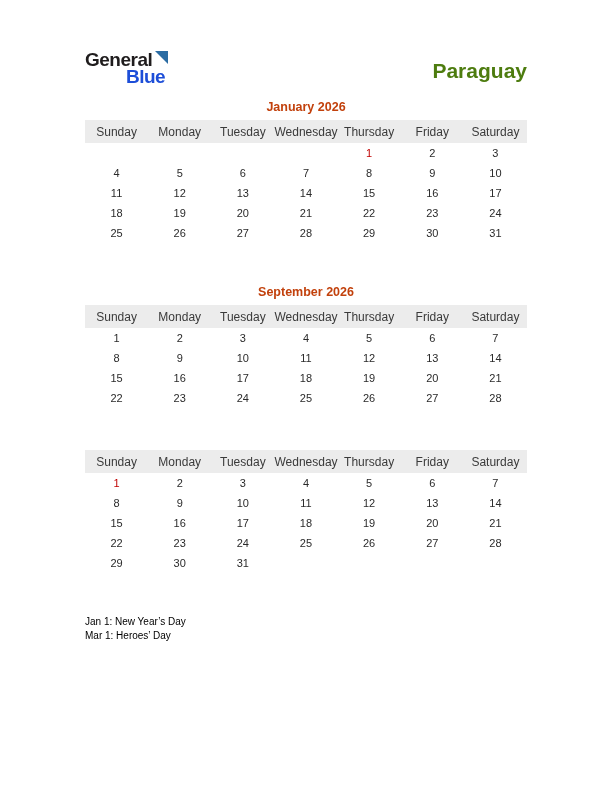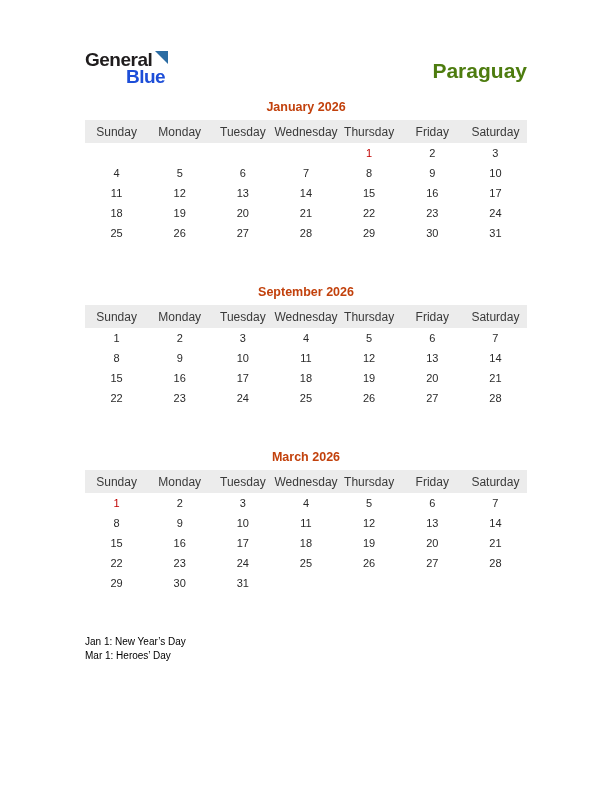--- a/index.html
+++ b/index.html
@@ -224,21 +224,20 @@
                 <td>24</td>
                 <td>25</td>
                 <td>26</td>
                 <td>27</td>
                 <td>28</td>
               </tr>
             </tbody>
           </table>
         </section>
         <section class="month">
-          <h2>March 2026</h2>
           <table class="cal">
             <thead>
               <tr>
                 <th>Sunday</th>
                 <th>Monday</th>
                 <th>Tuesday</th>
                 <th>Wednesday</th>
                 <th>Thursday</th>
                 <th>Friday</th>
                 <th>Saturday</th>

